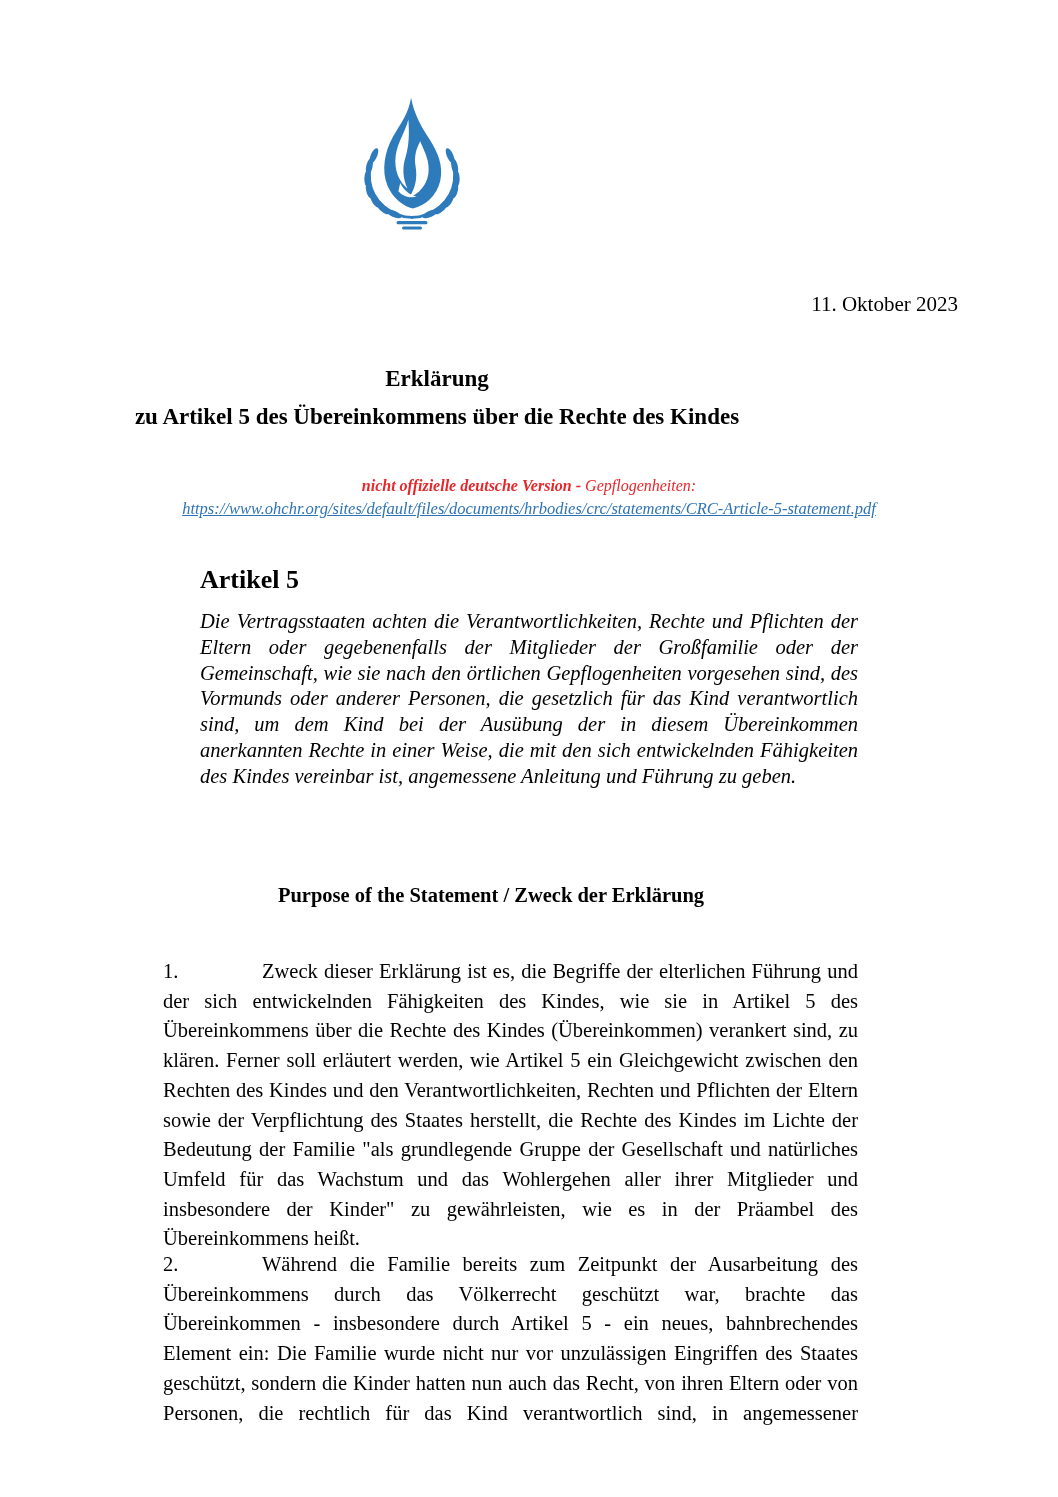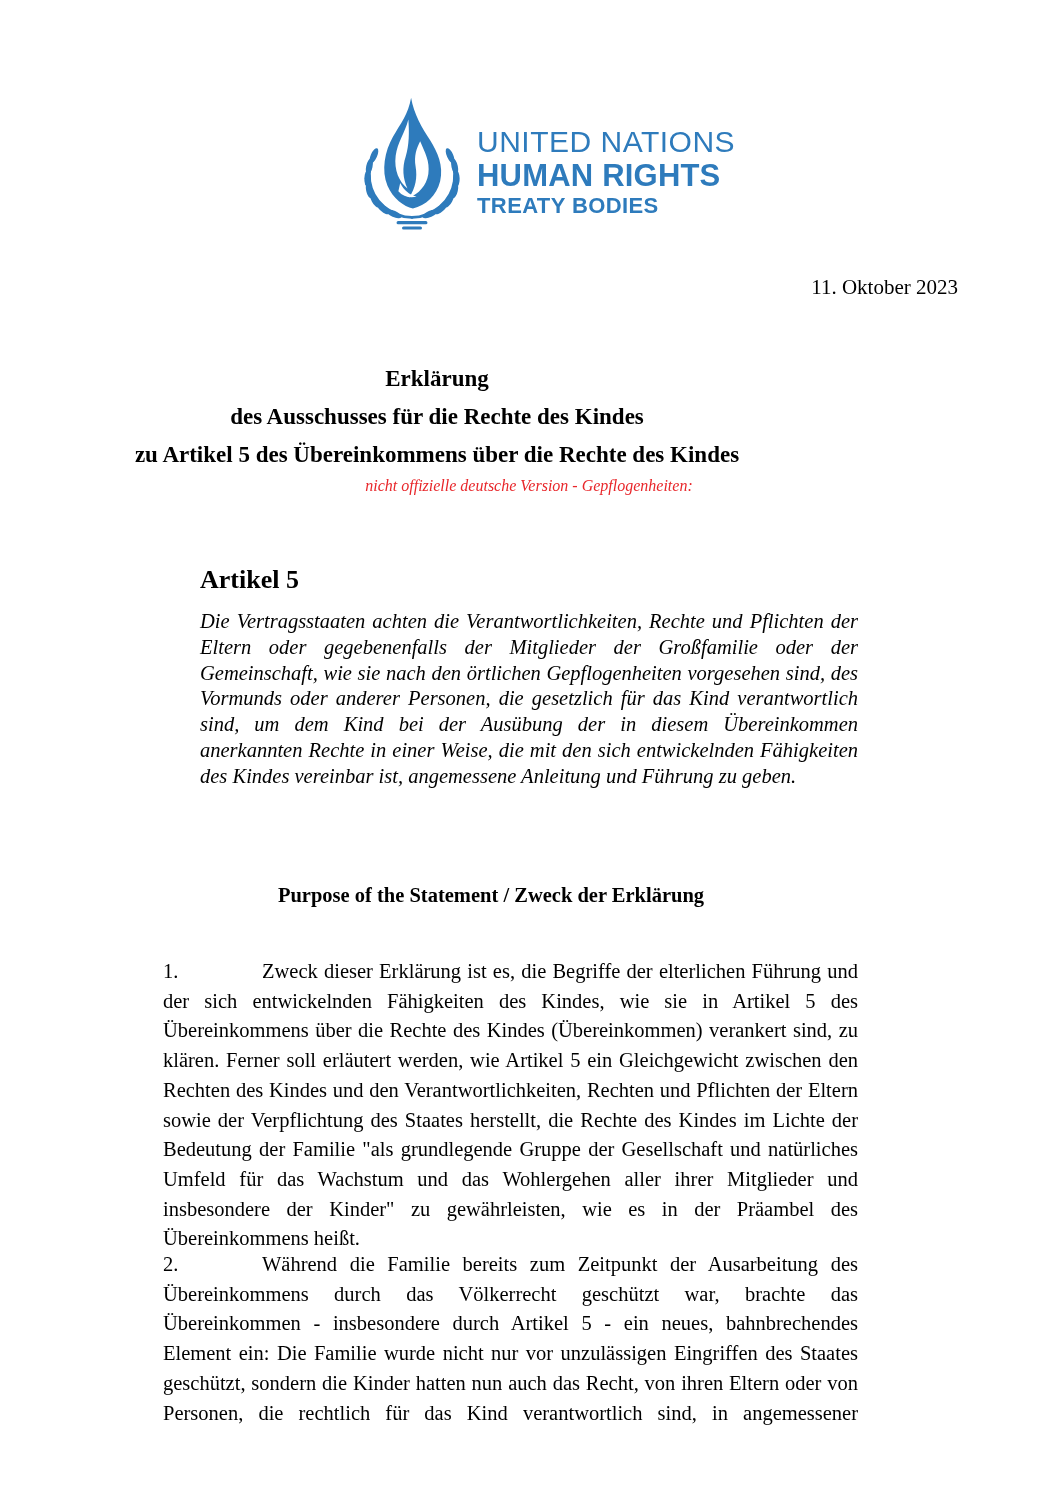--- a/index.html
+++ b/index.html
@@ -14,29 +14,29 @@
 
   
   .logo { position:absolute; top:93px; left:353px; display:flex; align-items:center; }
   .logo-emblem { width:118px; height:140px; flex:0 0 auto; }
   .logo-text { margin-left:6px; font-family:"Liberation Sans", sans-serif; color:#2e7bbc; line-height:1; margin-top:18px; }
   .logo-line1 { font-size:30px; font-weight:400; letter-spacing:0.5px; }
   .logo-line2 { font-size:31px; font-weight:700; letter-spacing:0.2px; margin-top:3px; }
   .logo-line3 { font-size:22px; font-weight:700; letter-spacing:0.4px; margin-top:4px; }
 
   
-  .date { position:absolute; top:275px; right:100px; font-size:21px; }
+  .date { position:absolute; top:292px; right:100px; font-size:21px; }
 
   
   .title-block { position:absolute; top:360px; left:0; width:874px; text-align:center; font-weight:bold; font-size:23px; }
   .title-line { line-height:38px; }
 
   
   .notice { position:absolute; top:477px; left:0; width:1058px; text-align:center; font-size:16px; color:#e8262a; font-style:italic; }
-  .notice .bold { font-weight:normal; }
+  .notice .bold { font-weight:bold; }
   .url-line { position:absolute; top:499px; left:0; width:1058px; text-align:center; font-size:16.5px; }
   .url-line a { color:#2e74b5; font-style:italic; text-decoration:underline; }
 
   
   .artikel-heading { position:absolute; top:565px; left:200px; font-size:26px; font-weight:bold; }
   .quote {
     position:absolute; top:609px; left:200px; width:658px;
     font-style:italic; font-size:20.5px; line-height:25.8px;
     text-align:justify;
   }
@@ -85,39 +85,36 @@
         <ellipse cx="114" cy="91" rx="3.5" ry="9" transform="rotate(-2 114 91)"></ellipse>
         <ellipse cx="112" cy="104" rx="3.5" ry="9" transform="rotate(12 112 104)"></ellipse>
         <ellipse cx="106" cy="115" rx="3.5" ry="9" transform="rotate(28 106 115)"></ellipse>
         <ellipse cx="97" cy="124" rx="3.5" ry="9" transform="rotate(48 97 124)"></ellipse>
         <ellipse cx="85" cy="130" rx="3.5" ry="9" transform="rotate(66 85 130)"></ellipse>
 
         <rect x="48" y="138" width="34" height="3.4" rx="1.7"></rect>
         <rect x="54" y="144" width="22" height="3.4" rx="1.7"></rect>
       </g>
     </svg>
-    <div class="logo-text">
-      <div class="logo-line1">UNITED NATIONS</div>
-      <div class="logo-line2">HUMAN RIGHTS</div>
-      <div class="logo-line3">TREATY BODIES</div>
-    </div>
   </div>
 
   <div class="date">11. Oktober 2023</div>
 
   <div class="title-block">
     <div class="title-line">Erklärung</div>
-    <div class="title-line">des Ausschusses für die Rechte des Kindes</div>
     <div class="title-line">zu Artikel 5 des Übereinkommens über die Rechte des Kindes</div>
   </div>
 
   <div class="notice">
     <span class="bold">nicht offizielle deutsche Version - </span><span>Gepflogenheiten:</span>
   </div>
 
+  <div class="url-line">
+    <a href="#">https://www.ohchr.org/sites/default/files/documents/hrbodies/crc/statements/CRC-Article-5-statement.pdf</a>
+  </div>
 
   <div class="artikel-heading">Artikel 5</div>
   <div class="quote">Die Vertragsstaaten achten die Verantwortlichkeiten, Rechte und Pflichten der Eltern oder gegebenenfalls der Mitglieder der Großfamilie oder der Gemeinschaft, wie sie nach den örtlichen Gepflogenheiten vorgesehen sind, des Vormunds oder anderer Personen, die gesetzlich für das Kind verantwortlich sind, um dem Kind bei der Ausübung der in diesem Übereinkommen anerkannten Rechte in einer Weise, die mit den sich entwickelnden Fähigkeiten des Kindes vereinbar ist, angemessene Anleitung und Führung zu geben.</div>
 
   <div class="section-heading">Purpose of the Statement / Zweck der Erklärung</div>
 
   <div class="para para-1">
     <span class="para-num">1.</span><span>Zweck dieser Erklärung ist es, die Begriffe der elterlichen Führung und der sich entwickelnden Fähigkeiten des Kindes, wie sie in Artikel 5 des Übereinkommens über die Rechte des Kindes (Übereinkommen) verankert sind, zu klären. Ferner soll erläutert werden, wie Artikel 5 ein Gleichgewicht zwischen den Rechten des Kindes und den Verantwortlichkeiten, Rechten und Pflichten der Eltern sowie der Verpflichtung des Staates herstellt, die Rechte des Kindes im Lichte der Bedeutung der Familie "als grundlegende Gruppe der Gesellschaft und natürliches Umfeld für das Wachstum und das Wohlergehen aller ihrer Mitglieder und insbesondere der Kinder" zu gewährleisten, wie es in der Präambel des Übereinkommens heißt.</span>
   </div>
 

